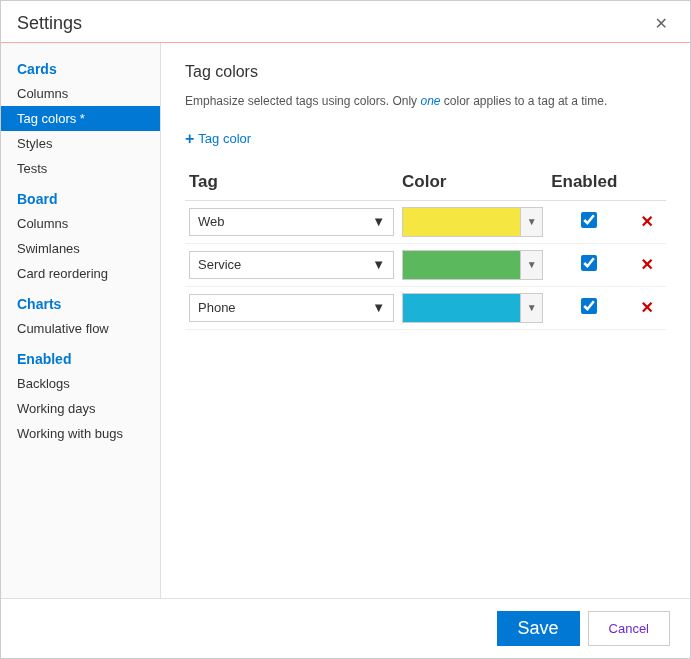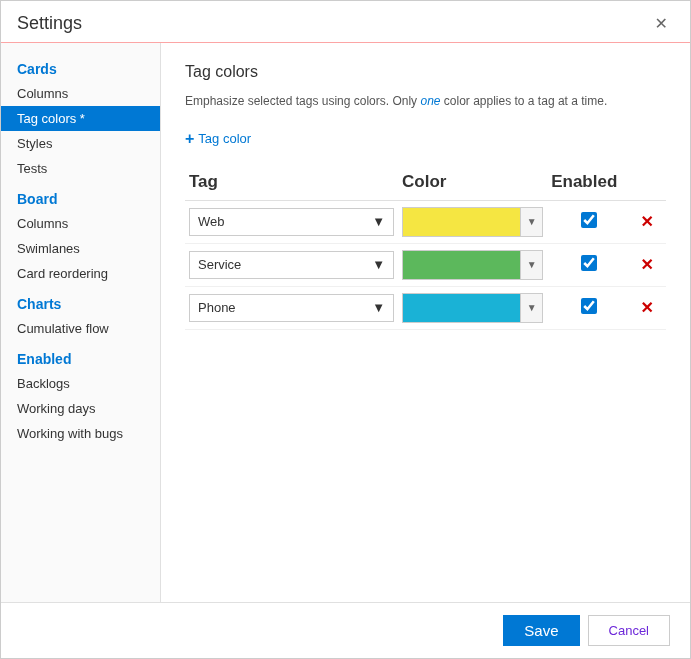--- a/index.html
+++ b/index.html
@@ -201,21 +201,21 @@
       gap: 8px;
       padding: 12px 20px;
       border-top: 1px solid #e0e0e0;
       flex-shrink: 0;
     }
     .btn-save {
       background: #0078d4;
       color: #fff;
       border: none;
       padding: 7px 21px;
-      font-size: 15px;
+      font-size: 18px;
       cursor: pointer;
       min-width: 70px;
     }
     .btn-cancel {
       background: #fff;
       color: #6d28d9;
       border: 1px solid #ccc;
       padding: 7px 20px;
       font-size: 13px;
       cursor: pointer;

